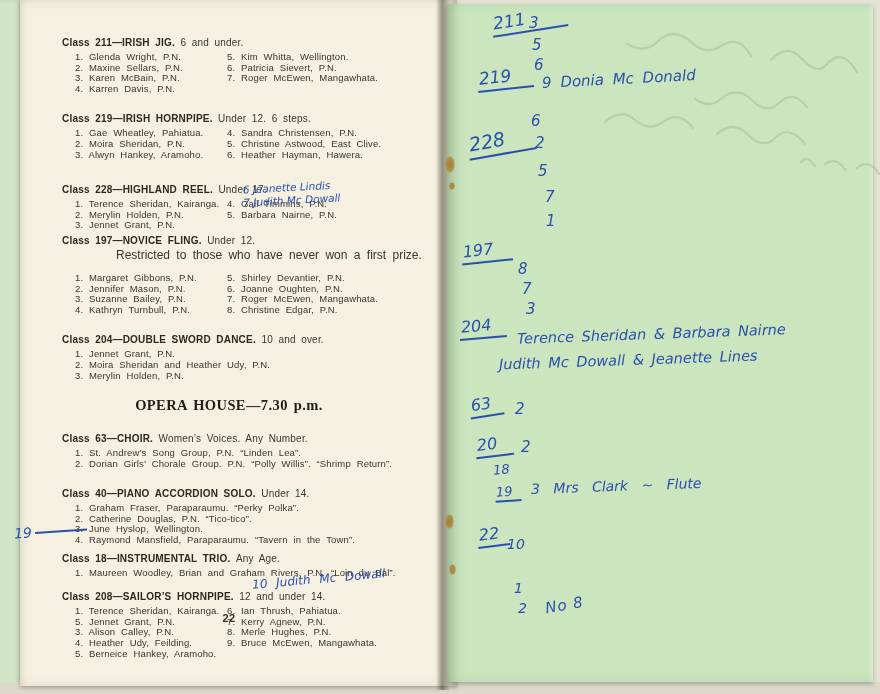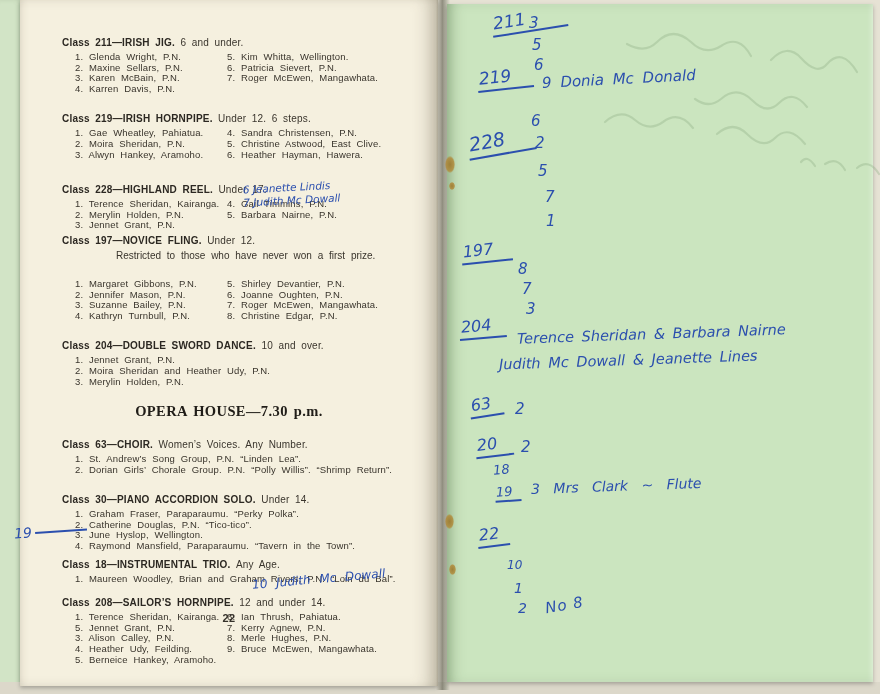--- a/index.html
+++ b/index.html
@@ -5,31 +5,31 @@
   html,body{margin:0;padding:0;}
   body{font-family:"Liberation Sans",sans-serif;background:#9a988c;}
   .scan{position:relative;width:880px;height:694px;margin:0 auto;background:#e6e2d4;overflow:hidden;}
 
   
   .edge-green{position:absolute;left:0;top:0;width:22px;height:688px;background:#d2e4c6;box-shadow:inset -4px 0 6px -3px rgba(60,80,50,.35);}
   .scan-bottom{position:absolute;left:0;bottom:0;width:880px;height:12px;background:#dcd8ca;}
 
   
   .left-page{position:absolute;left:20px;top:0;width:418px;height:686px;background:#f5f0df;
-    box-shadow:inset -16px 0 20px -12px rgba(70,60,40,.45), inset 5px 0 10px -6px rgba(70,60,40,.25), 0 2px 4px rgba(0,0,0,.25);}
+    box-shadow:inset -16px 0 20px -12px rgba(70,60,40,.45), inset 5px 0 10px -6px rgba(70,60,40,.25), 0 2px 4px rgba(0,0,0,.25);padding-left:19px;}
   .print-col{position:absolute;left:42px;top:37px;width:334px;color:#39342c;}
   .cls{margin-top:19px;}
   .cls-head{margin:0 0 3px;font-size:10px;line-height:12px;font-weight:bold;letter-spacing:.2px;word-spacing:2.5px;color:#2c2822;}
   .cls-head .sub{font-weight:normal;color:#3a352d;}
   .line{font-size:9.5px;line-height:10.6px;letter-spacing:.15px;word-spacing:3px;white-space:nowrap;}
   .cols{display:flex;padding-left:13px;}
   .col-a{width:152px;flex:none;}
   .col-b{flex:1;}
   .onecol{padding-left:13px;}
-  .restrict{font-size:10px;line-height:11px;word-spacing:3px;padding-left:54px;margin-bottom:18px;white-space:nowrap;}
+  .restrict{font-size:12px;line-height:11px;word-spacing:3px;padding-left:54px;margin-bottom:12px;white-space:nowrap;text-align:center;}
   .session{margin:16px 0 0;text-align:center;font-family:"Liberation Serif",serif;font-weight:bold;font-size:29px;line-height:32px;letter-spacing:.5px;color:#1f1c17;}
   .venue{margin:16px 0 4px;text-align:center;font-family:"Liberation Serif",serif;font-weight:bold;font-size:14.5px;letter-spacing:.4px;word-spacing:2px;color:#201d18;}
   .pageno{position:absolute;left:42px;top:612px;width:334px;text-align:center;font-size:11px;font-weight:bold;letter-spacing:.5px;color:#35312a;}
 
   
   .hw{position:absolute;font-family:"DejaVu Sans",sans-serif;font-style:italic;color:#2b4fae;white-space:nowrap;}
   .hw-sm{font-size:10.5px;line-height:13px;}
   .u{border-bottom:2px solid #2b4fae;}
   .stroke{display:inline-block;border-top:2px solid #2b4fae;vertical-align:middle;}
 
@@ -131,21 +131,21 @@
 
       <section class="cls">
         <h3 class="cls-head"><span>Class 63—CHOIR.</span> <span class="sub">Women’s Voices.  Any Number.</span></h3>
         <div class="onecol">
           <div class="line">1.  St. Andrew’s Song Group, P.N. “Linden Lea”.</div>
           <div class="line">2.  Dorian Girls’ Chorale Group. P.N. “Polly Willis”. “Shrimp Return”.</div>
         </div>
       </section>
 
       <section class="cls">
-        <h3 class="cls-head"><span>Class 30—PIANO ACCORDION SOLO.</span> <span class="sub">Under 14.</span></h3>
+        <h3 class="cls-head"><span>Class 40—PIANO ACCORDION SOLO.</span> <span class="sub">Under 14.</span></h3>
         <div class="onecol">
           <div class="line">1.  Graham Fraser, Paraparaumu. “Perky Polka”.</div>
           <div class="line">2.  Catherine Douglas, P.N. “Tico-tico”.</div>
           <div class="line">3.  June Hyslop, Wellington.</div>
           <div class="line">4.  Raymond Mansfield, Paraparaumu. “Tavern in the Town”.</div>
         </div>
       </section>
 
       <section class="cls" style="margin-top:7px">
         <h3 class="cls-head"><span>Class 18—INSTRUMENTAL TRIO.</span> <span class="sub">Any Age.</span></h3>
@@ -234,18 +234,18 @@
     <span class="hw" style="left:68px;top:396px;font-size:15px">2</span>
 
     <span class="hw u" style="left:28px;top:430px;font-size:16px;transform:rotate(-7deg);padding:0 16px 2px 2px">20</span>
     <span class="hw" style="left:74px;top:434px;font-size:15px">2</span>
 
     <span class="hw" style="left:46px;top:458px;font-size:13px;transform:rotate(-5deg)">18</span>
     <span class="hw u" style="left:48px;top:480px;font-size:13px;transform:rotate(-4deg);padding:0 8px 1px 1px">19</span>
     <span class="hw" style="left:84px;top:474px;font-size:14px;transform:rotate(-2deg);word-spacing:9px">3  Mrs Clark ~ Flute</span>
 
     <span class="hw u" style="left:30px;top:520px;font-size:16px;transform:rotate(-7deg);padding:0 10px 2px 2px">22</span>
-    <span class="hw" style="left:60px;top:554px;font-size:12px">10</span>
+    <span class="hw" style="left:60px;top:532px;font-size:14px">10</span>
     <span class="hw" style="left:67px;top:576px;font-size:14px">1</span>
     <span class="hw" style="left:71px;top:596px;font-size:14px">2</span>
     <span class="hw" style="left:98px;top:592px;font-size:15px;transform:rotate(-10deg);letter-spacing:1px">No 8</span>
   </div>
 </div>
 
 </body></html>

